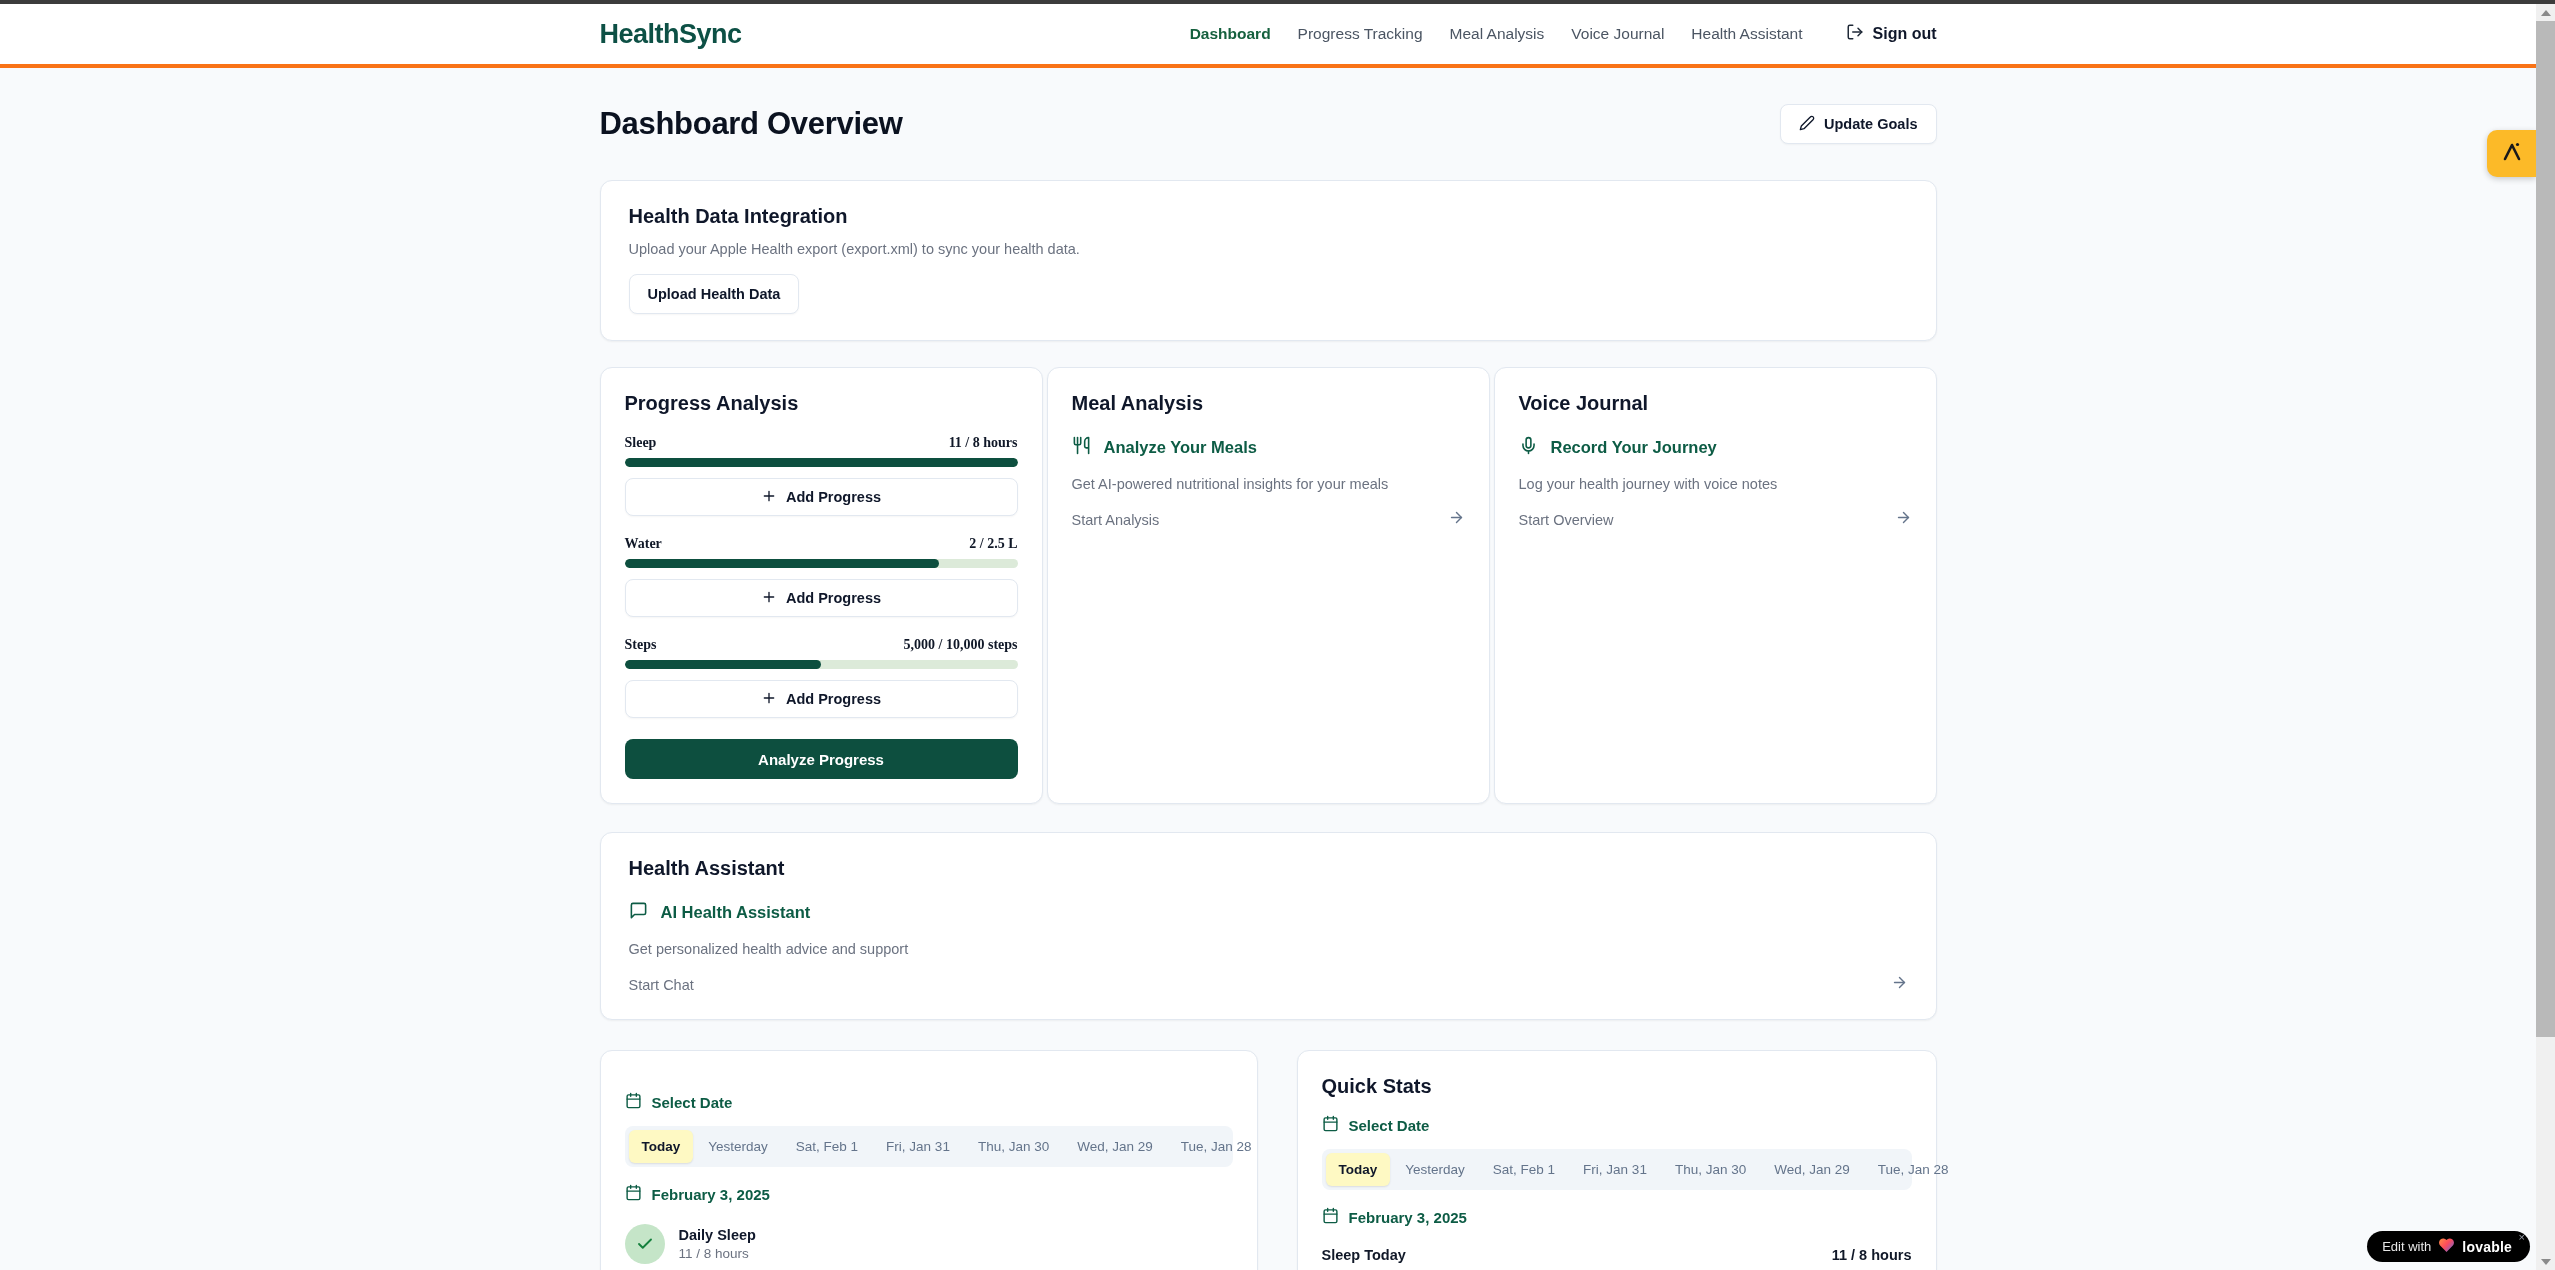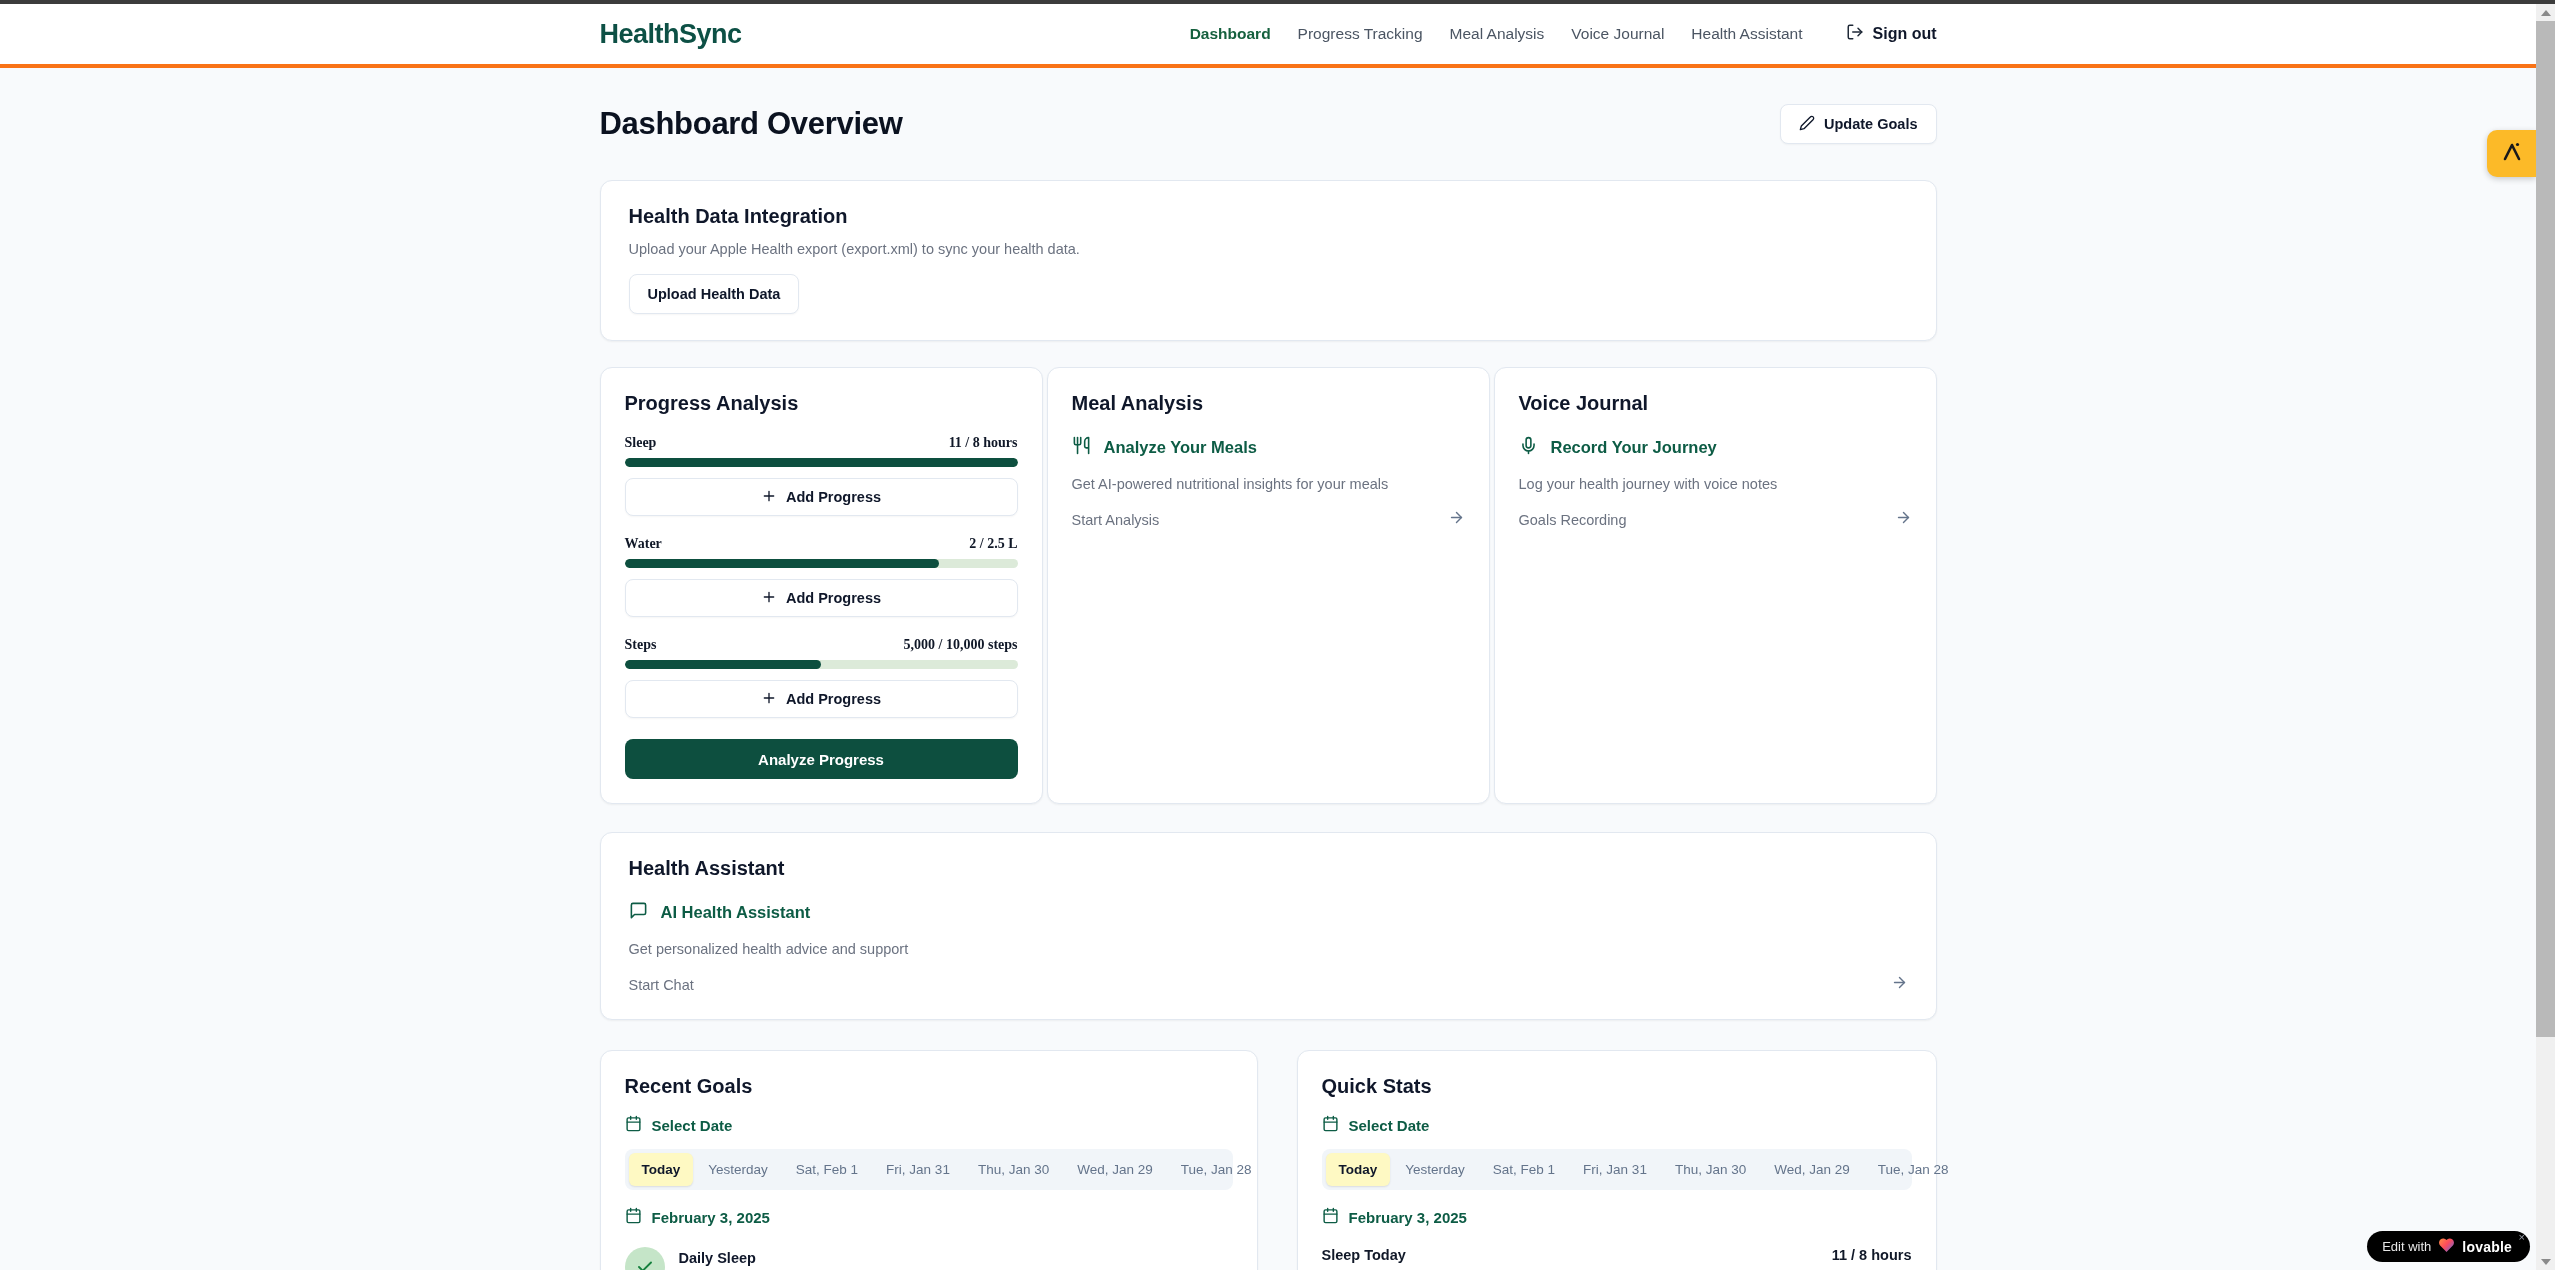--- a/index.html
+++ b/index.html
@@ -230,21 +230,21 @@
             <svg width="19" height="19" viewBox="0 0 24 24" fill="none" stroke="currentColor" stroke-width="2" stroke-linecap="round" stroke-linejoin="round">
                 <path d="M12 2a3 3 0 0 0-3 3v7a3 3 0 0 0 6 0V5a3 3 0 0 0-3-3Z"></path>
                 <path d="M19 10v2a7 7 0 0 1-14 0v-2"></path>
                 <line x1="12" y1="19" x2="12" y2="22"></line>
               </svg>
           </span>
           <span>Record Your Journey</span>
         </a>
         <div class="muted feature-desc">Log your health journey with voice notes</div>
         <div class="feature-action">
-          <span class="muted">Goals Recording</span>
+          <span class="muted">Start Overview</span>
           <span class="arrow">
             <svg width="17" height="17" viewBox="0 0 24 24" fill="none" stroke="currentColor" stroke-width="2" stroke-linecap="round" stroke-linejoin="round">
                 <path d="M5 12h14"></path>
                 <path d="m12 5 7 7-7 7"></path>
               </svg>
           </span>
         </div>
       </div>
     </div>
 
@@ -266,21 +266,20 @@
               <path d="M5 12h14"></path>
               <path d="m12 5 7 7-7 7"></path>
             </svg>
         </span>
       </div>
     </div>
 
     <div class="row2">
 
       <div class="card">
-        <div class="card-title">Recent Goals</div>
         <div class="green-row">
           <span>
             <svg width="17" height="17" viewBox="0 0 24 24" fill="none" stroke="currentColor" stroke-width="2" stroke-linecap="round" stroke-linejoin="round">
                 <rect x="3" y="4" width="18" height="18" rx="2"></rect>
                 <path d="M16 2v4M8 2v4M3 10h18"></path>
               </svg>
           </span>
           <span>Select Date</span>
         </div>
         <div class="tabs">

